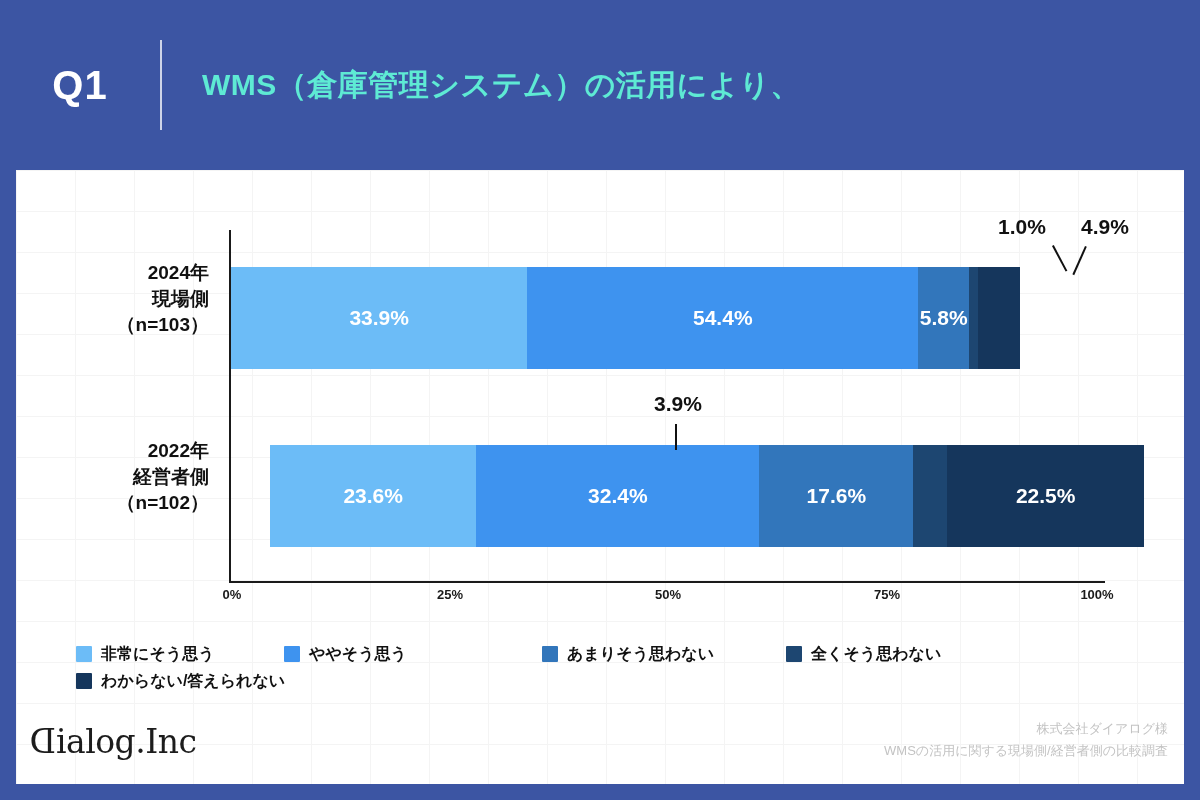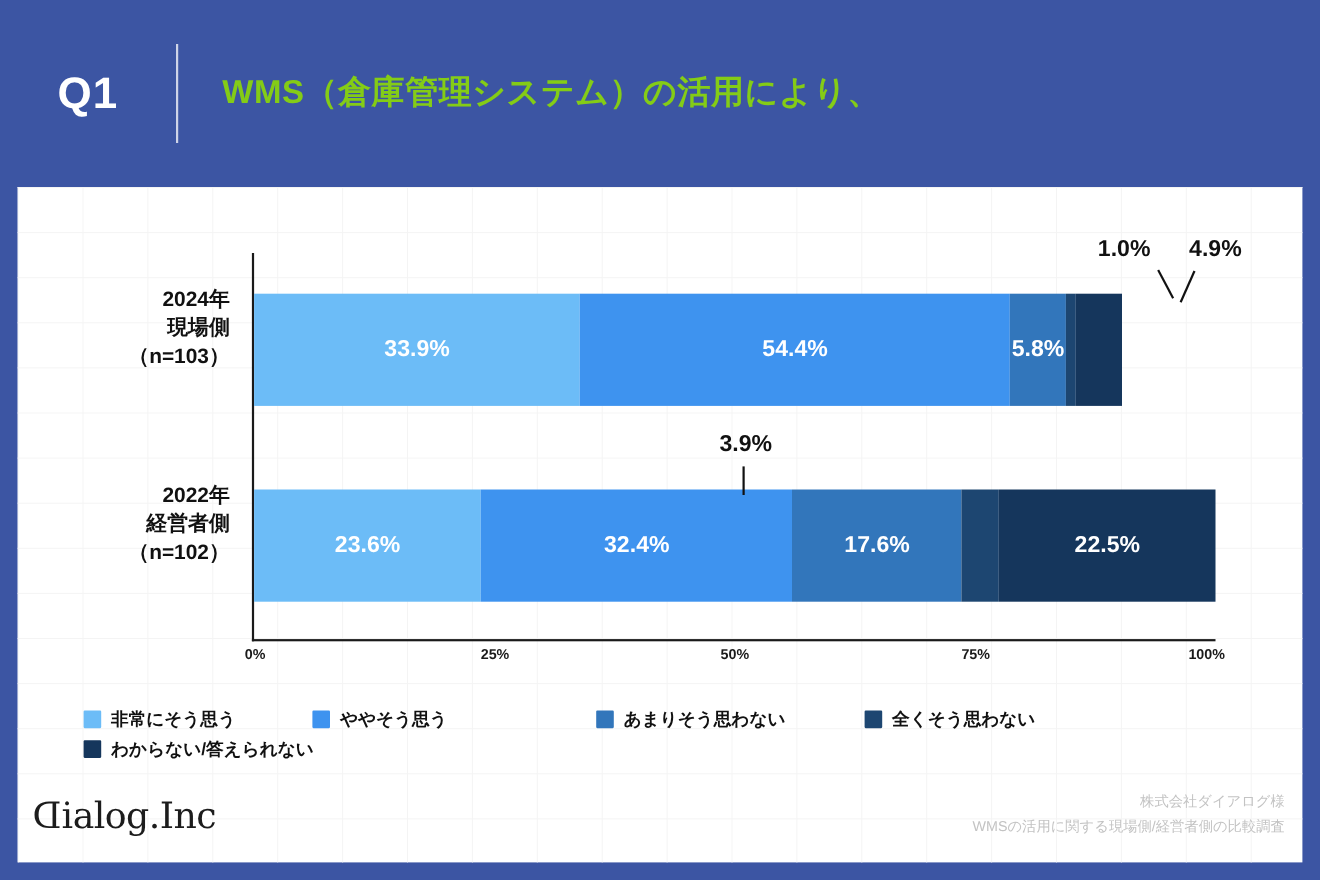--- a/index.html
+++ b/index.html
@@ -18,21 +18,21 @@
   }
   .q-num{
     width:160px;text-align:center;
     color:#ffffff;font-size:40px;font-weight:700;letter-spacing:1px;
   }
   .q-divider{
     width:2px;height:90px;background:rgba(255,255,255,.75);
     flex:0 0 2px;
   }
   .q-title{
-    margin-left:40px;color:#84cc16;
+    margin-left:40px;color:#5eead4;
     font-size:30px;font-weight:700;line-height:1.45;
     letter-spacing:.5px;
   }
   .q-title div{white-space:nowrap;}
 
   
   .card{
     position:absolute;left:16px;top:170px;
     width:1168px;height:614px;background:#ffffff;
     background-image:
@@ -148,21 +148,21 @@
         <div class="seg" style="width:8.7px;background:#1d4671;font-size:0;"></div>
         <div class="seg" style="width:42.8px;background:#15365c;font-size:0;"></div>
       </div>
 
       <div class="callout" style="left:982px;top:45px;">1.0%</div>
       <div class="leader" style="left:1036px;top:76px;width:1.8px;height:29px;transform:rotate(-28deg);"></div>
 
       <div class="callout" style="left:1065px;top:45px;">4.9%</div>
       <div class="leader" style="left:1069px;top:76px;width:1.8px;height:31px;transform:rotate(24deg);"></div>
 
-      <div class="bar" style="left:215px;top:275px;width:874px;">
+      <div class="bar" style="left:215px;top:275px;width:874px;padding-left:39px;">
         <div class="seg" style="width:206.3px;background:#6cbcf7;">23.6%</div>
         <div class="seg" style="width:283.2px;background:#3e93ef;">32.4%</div>
         <div class="seg" style="width:153.8px;background:#3276bb;">17.6%</div>
         <div class="seg" style="width:34.1px;background:#1d4671;font-size:0;"></div>
         <div class="seg" style="width:196.6px;background:#15365c;">22.5%</div>
       </div>
 
       <div class="callout" style="left:638px;top:222px;">3.9%</div>
       <div class="leader" style="left:659px;top:254px;width:1.8px;height:26px;"></div>
 

